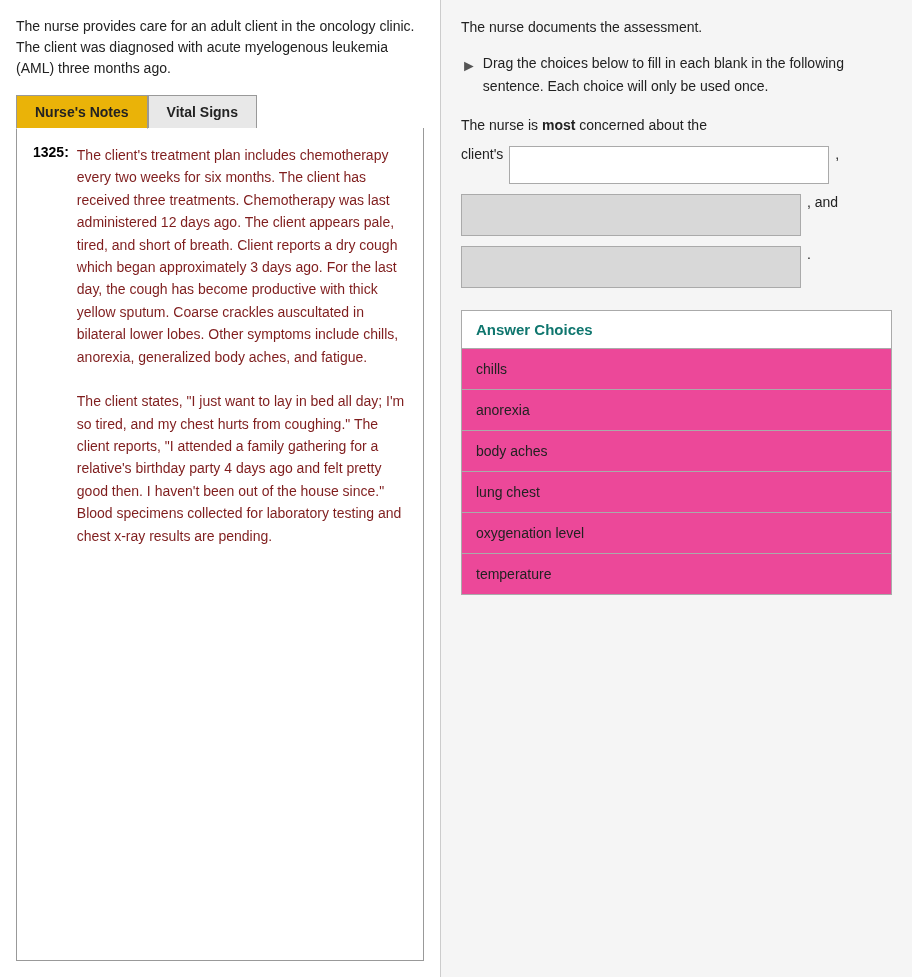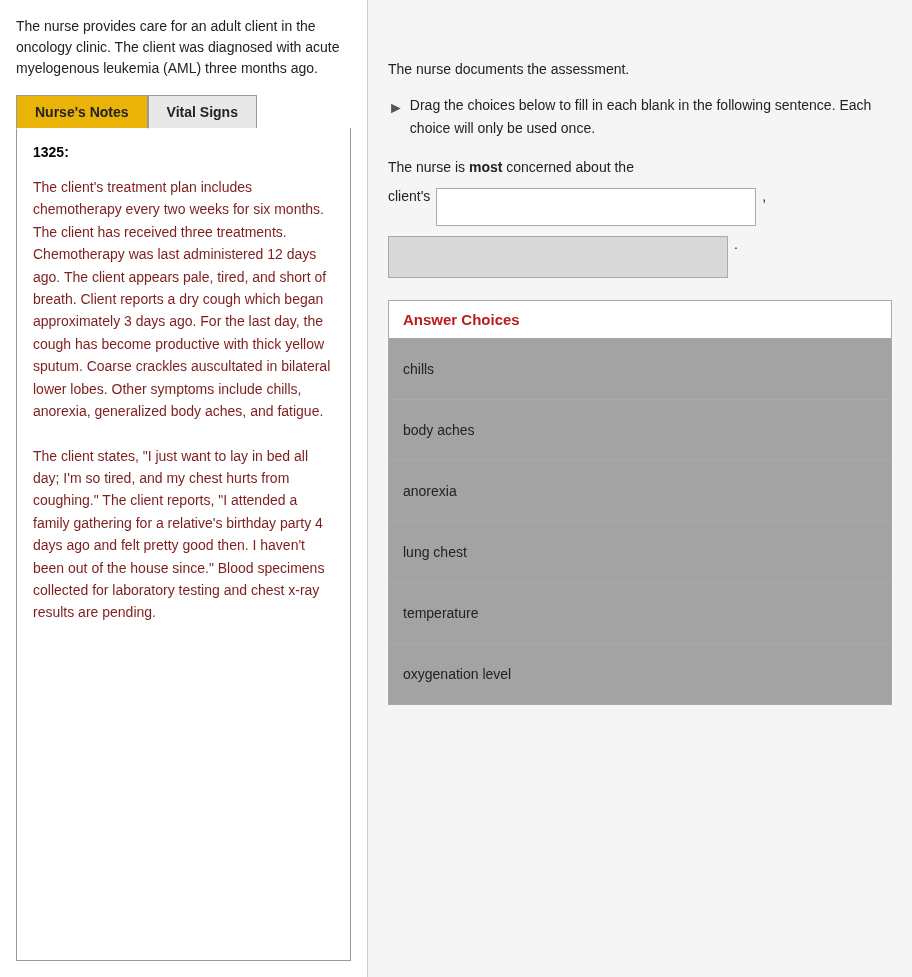--- a/index.html
+++ b/index.html
@@ -16,21 +16,21 @@
 
     .main-container {
       display: flex;
       flex-direction: row;
       width: 100%;
       flex: 1;
     }
 
     
     .left-panel {
-      width: 368px;
+      width: 441px;
       background: #fff;
       padding: 16px 16px 16px 16px;
       border-right: 1px solid #ccc;
       display: flex;
       flex-direction: column;
     }
 
     .scenario-text {
       font-size: 14px;
       line-height: 1.5;
@@ -66,22 +66,22 @@
       border: 1px solid #999;
       border-top: none;
       background: #fff;
       padding: 16px;
       flex: 1;
       margin-top: -1px;
     }
 
     .note-entry {
       display: flex;
-      flex-direction: column;
-      gap: 16px;
+      flex-direction: row;
+      gap: 8px;
     }
 
     .note-time {
       font-weight: bold;
       white-space: nowrap;
       font-size: 14px;
     }
 
     .note-body {
       font-size: 14px;
@@ -96,21 +96,20 @@
       padding: 16px 20px;
       display: flex;
       flex-direction: column;
       gap: 14px;
     }
 
     .instruction-text {
       font-size: 14px;
       line-height: 1.6;
       color: #222;
-      margin-top: 42px;
     }
 
     .arrow-bullet {
       display: flex;
       align-items: flex-start;
       gap: 6px;
       font-size: 14px;
       line-height: 1.6;
       color: #222;
     }
@@ -173,29 +172,29 @@
       background: #fff;
       margin-top: 8px;
     }
 
     .answer-choices-header {
       background: #fff;
       padding: 10px 14px;
       font-weight: bold;
       font-size: 15px;
       border-bottom: 1px solid #aaa;
-      color: #b91c1c;
+      color: #0f766e;
     }
 
     .answer-choice-item {
-      padding: 22px 14px;
+      padding: 12px 14px;
       border-bottom: 1px solid #aaa;
       font-size: 14px;
       color: #222;
-      background: #a3a3a3;
+      background: #ec4899;
       cursor: grab;
     }
 
     .answer-choice-item:last-child {
       border-bottom: none;
     }
 
   </style>
 </head>
 <body>
@@ -234,32 +233,36 @@
       <p class="concerned-line">
         The nurse is <strong>most</strong> concerned about the
       </p>
 
       <div class="sentence-line">
         <span>client's</span>
         <div class="blank-box"></div>
         <span>,</span>
       </div>
 
+      <div class="sentence-line">
+        <div class="blank-box-wide"></div>
+        <span>, and</span>
+      </div>
 
       <div class="sentence-line">
         <div class="blank-box-full"></div>
         <span>.</span>
       </div>
     </div>
 
     <div class="answer-choices-container">
       <div class="answer-choices-header">Answer Choices</div>
 
       <div class="answer-choice-item">chills</div>
+      <div class="answer-choice-item">anorexia</div>
       <div class="answer-choice-item">body aches</div>
-      <div class="answer-choice-item">anorexia</div>
       <div class="answer-choice-item">lung chest</div>
+      <div class="answer-choice-item">oxygenation level</div>
       <div class="answer-choice-item">temperature</div>
-      <div class="answer-choice-item">oxygenation level</div>
     </div>
 
   </div>
 </div>
 
 </body></html>

